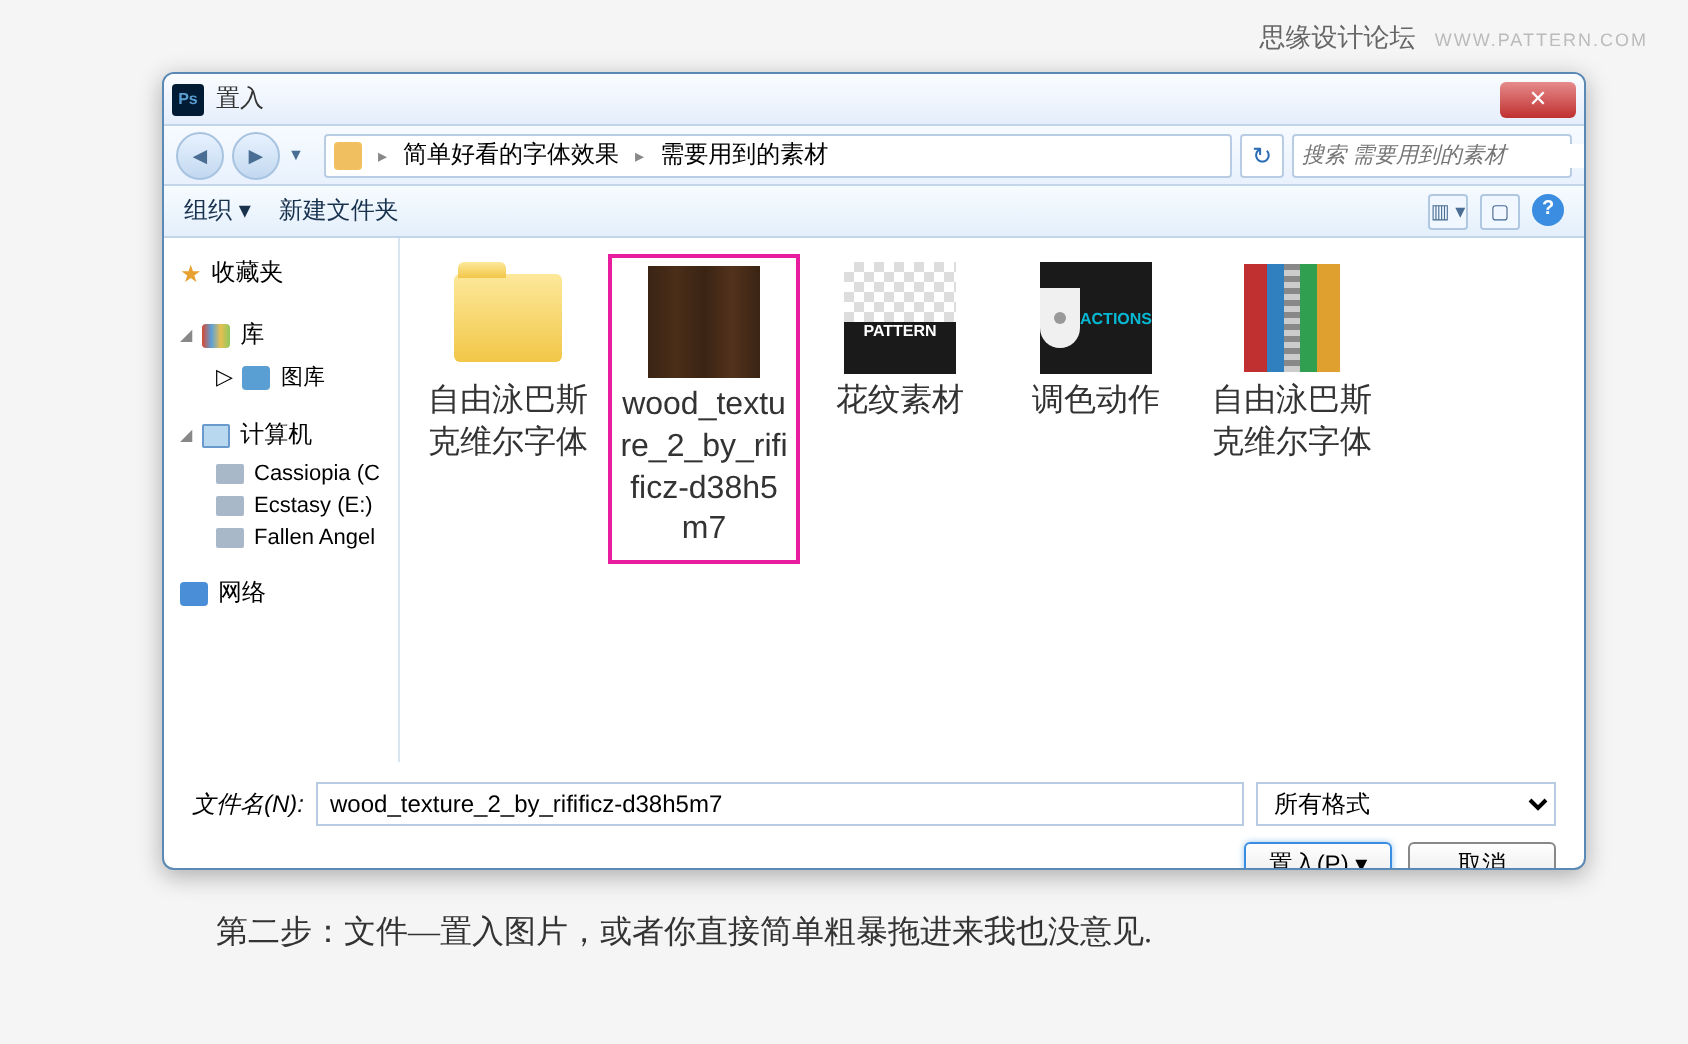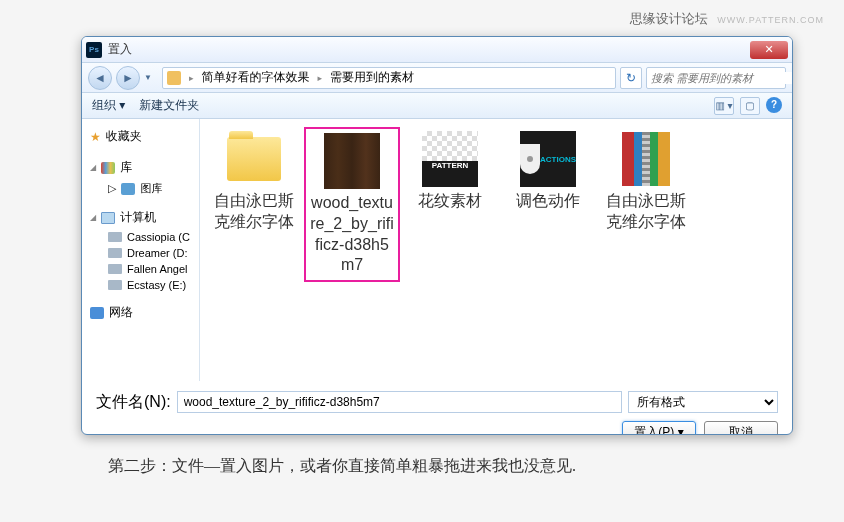--- a/index.html
+++ b/index.html
@@ -56,21 +56,21 @@
     .pattern-checker { width: 56px; height: 30px; background-image: repeating-conic-gradient(#ddd 0% 25%, #fff 0% 50%); background-size: 10px 10px; }
     .actions-thumb { width: 56px; height: 56px; background: #1a1a1a; color: #06b8d4; display: flex; flex-direction: row; align-items: center; justify-content: center; font-size: 8px; font-weight: bold; }
     .actions-scroll { width: 36px; height: 30px; background: #f0f0f0; border-radius: 0 0 18px 18px; position: relative; }
     .actions-scroll::after { content: ''; position: absolute; bottom: 12px; left: 50%; transform: translateX(-50%); width: 6px; height: 6px; background: #999; border-radius: 50%; }
     .archive-thumb { width: 48px; height: 54px; background: linear-gradient(90deg, #c03030 0 24%, #3080c0 24% 50%, #30a050 50% 76%, #e0a030 76% 100%); position: relative; }
     .archive-thumb::before { content: ''; position: absolute; top: 0; left: 50%; transform: translateX(-50%); width: 8px; height: 100%; background: repeating-linear-gradient(#888 0 3px, #ccc 3px 6px); }
     .file-label { font-size: 16px; color: #333; line-height: 1.3; word-break: break-all; }
     
     .bottom { padding: 10px 14px; display: flex; flex-direction: column; gap: 8px; }
     .filename-row { display: flex; align-items: center; gap: 6px; }
-    .filename-label { font-size: 16px; }
+    .filename-label { font-size: 12px; font-style: italic; }
     .filename-input { flex: 1; height: 22px; border: 1px solid #b8cde4; background: #fff; padding: 0 6px; font-size: 12px; }
     .filetype-select { width: 150px; height: 22px; border: 1px solid #b8cde4; background: #fff; font-size: 12px; padding: 0 4px; }
     .buttons-row { display: flex; justify-content: flex-end; gap: 8px; }
     .dlg-button { width: 74px; height: 22px; border: 1px solid #888; border-radius: 3px; background: linear-gradient(#fff, #e8e8e8); font-size: 12px; cursor: pointer; }
     .dlg-button.primary { border: 1px solid #3a8de0; box-shadow: 0 0 3px rgba(58,141,224,0.5); }
     
     .caption { position: absolute; top: 456px; left: 108px; font-size: 16px; color: #333; font-family: SimSun, serif; }
   </style>
 </head>
 <body>
@@ -140,29 +140,25 @@
           <span class="arrow">◢</span>
           <span class="computer-icon"></span>
           <span>计算机</span>
         </div>
         <div class="sidebar-item">
             <span class="drive-icon"></span>
             <span>Cassiopia (C</span>
           </div>
         <div class="sidebar-item">
             <span class="drive-icon"></span>
-            <span>Dreamer (D:</span>
+            <span>Ecstasy (E:)</span>
           </div>
         <div class="sidebar-item">
             <span class="drive-icon"></span>
             <span>Fallen Angel</span>
-          </div>
-        <div class="sidebar-item">
-            <span class="drive-icon"></span>
-            <span>Ecstasy (E:)</span>
           </div>
       </div>
       <div class="sidebar-group">
         <div class="sidebar-header">
           <span class="network-icon"></span>
           <span>网络</span>
         </div>
       </div>
     </div>
 

